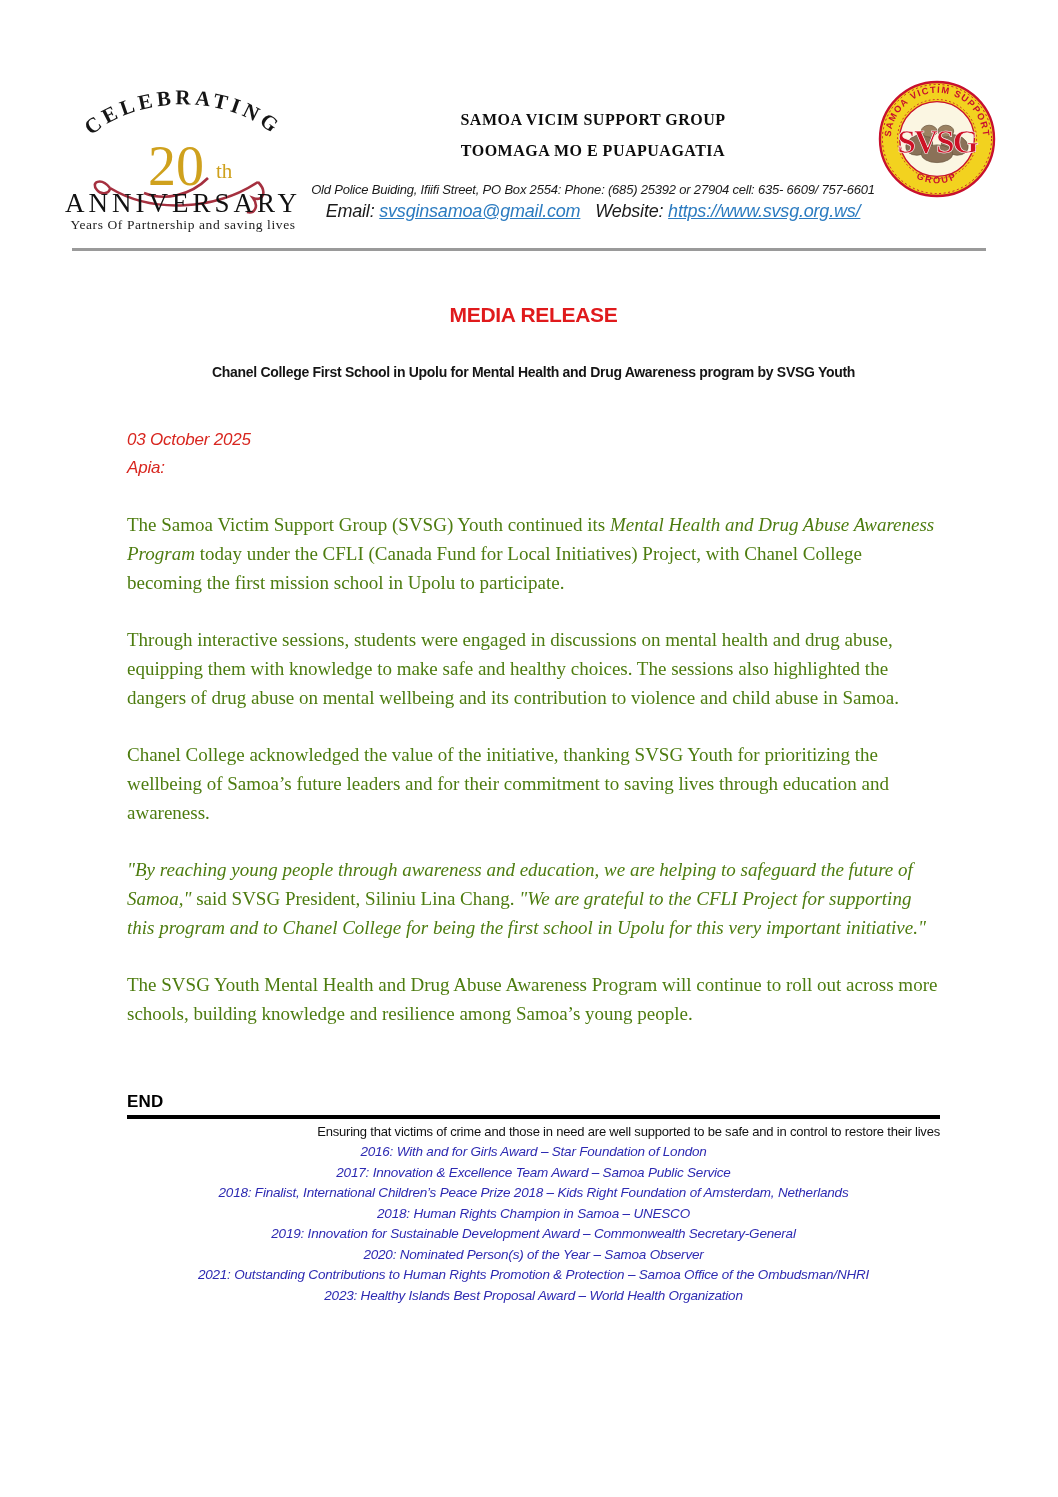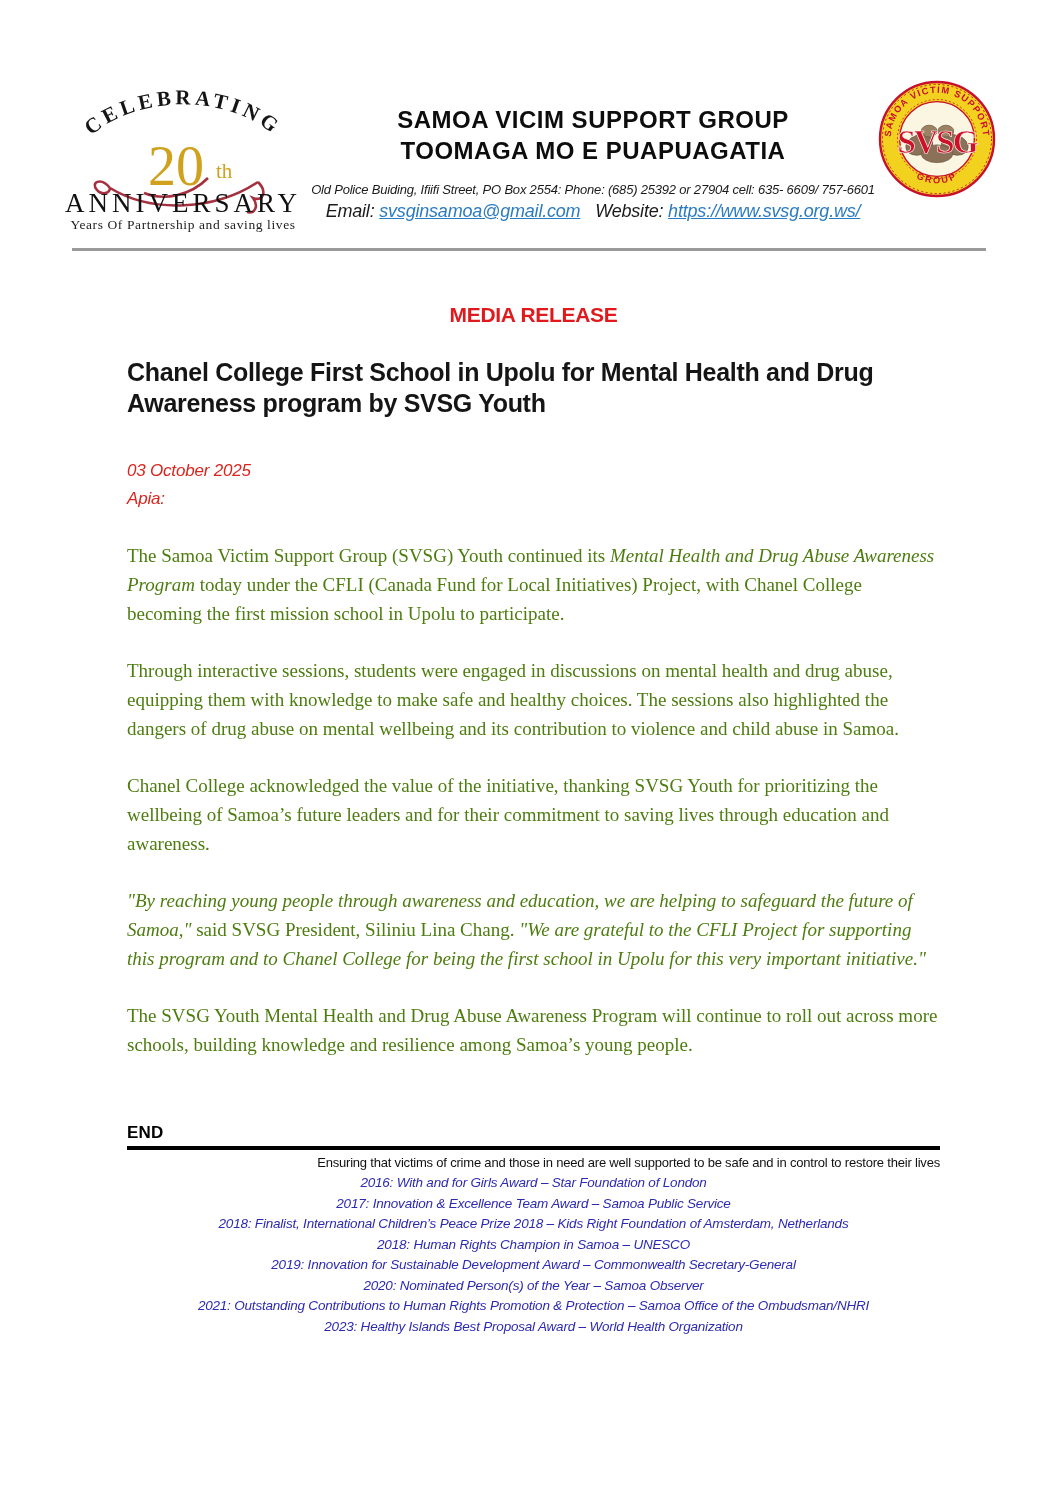--- a/index.html
+++ b/index.html
@@ -15,22 +15,22 @@
   
   .letterhead {
     display:flex; align-items:flex-start;
     padding:72px 62px 0 58px;
   }
   .logo-left { width:250px; flex:0 0 auto; }
   .header-center {
     flex:1 1 auto; text-align:center; padding-top:32px;
   }
   .org-name {
-    font-family:Liberation Sans, sans-serif;
-    font-weight:bold; font-size:24px; line-height:31px;
+    font-family:Liberation Serif, serif;
+    font-weight:bold; font-size:16px; line-height:31px;
     letter-spacing:0.5px; color:#0d0d0d;
   }
   .address-line {
     margin-top:16px;
     font-style:italic; font-size:13px; letter-spacing:-0.2px;
     color:#1a1a1a;
   }
   .contact-line {
     margin-top:4px;
     font-style:italic; font-size:18px; letter-spacing:-0.2px;
@@ -47,22 +47,22 @@
     height:0;
   }
   
   main { margin:0 118px 0 127px; }
   .kicker {
     margin-top:52px; text-align:center;
     font-weight:bold; font-size:21px; letter-spacing:-0.3px;
     color:var(--accent-red,#e01a1c);
   }
   .headline {
-    margin:30px auto 0 auto; max-width:820px; 
-    font-weight:bold; font-size:25px; line-height:31px; letter-spacing:-0.3px;
+    margin:30px auto 0 auto; max-width:820px; text-align:center;
+    font-weight:bold; font-size:14px; line-height:31px; letter-spacing:-0.3px;
     color:#151515;
   }
   .dateline {
     margin-top:38px;
     font-style:italic; font-size:17px; line-height:28px; letter-spacing:-0.2px;
     color:var(--date-red,#d8261f);
   }
   .body-para {
     margin-top:28px;
     font-family:"Liberation Serif", serif;

